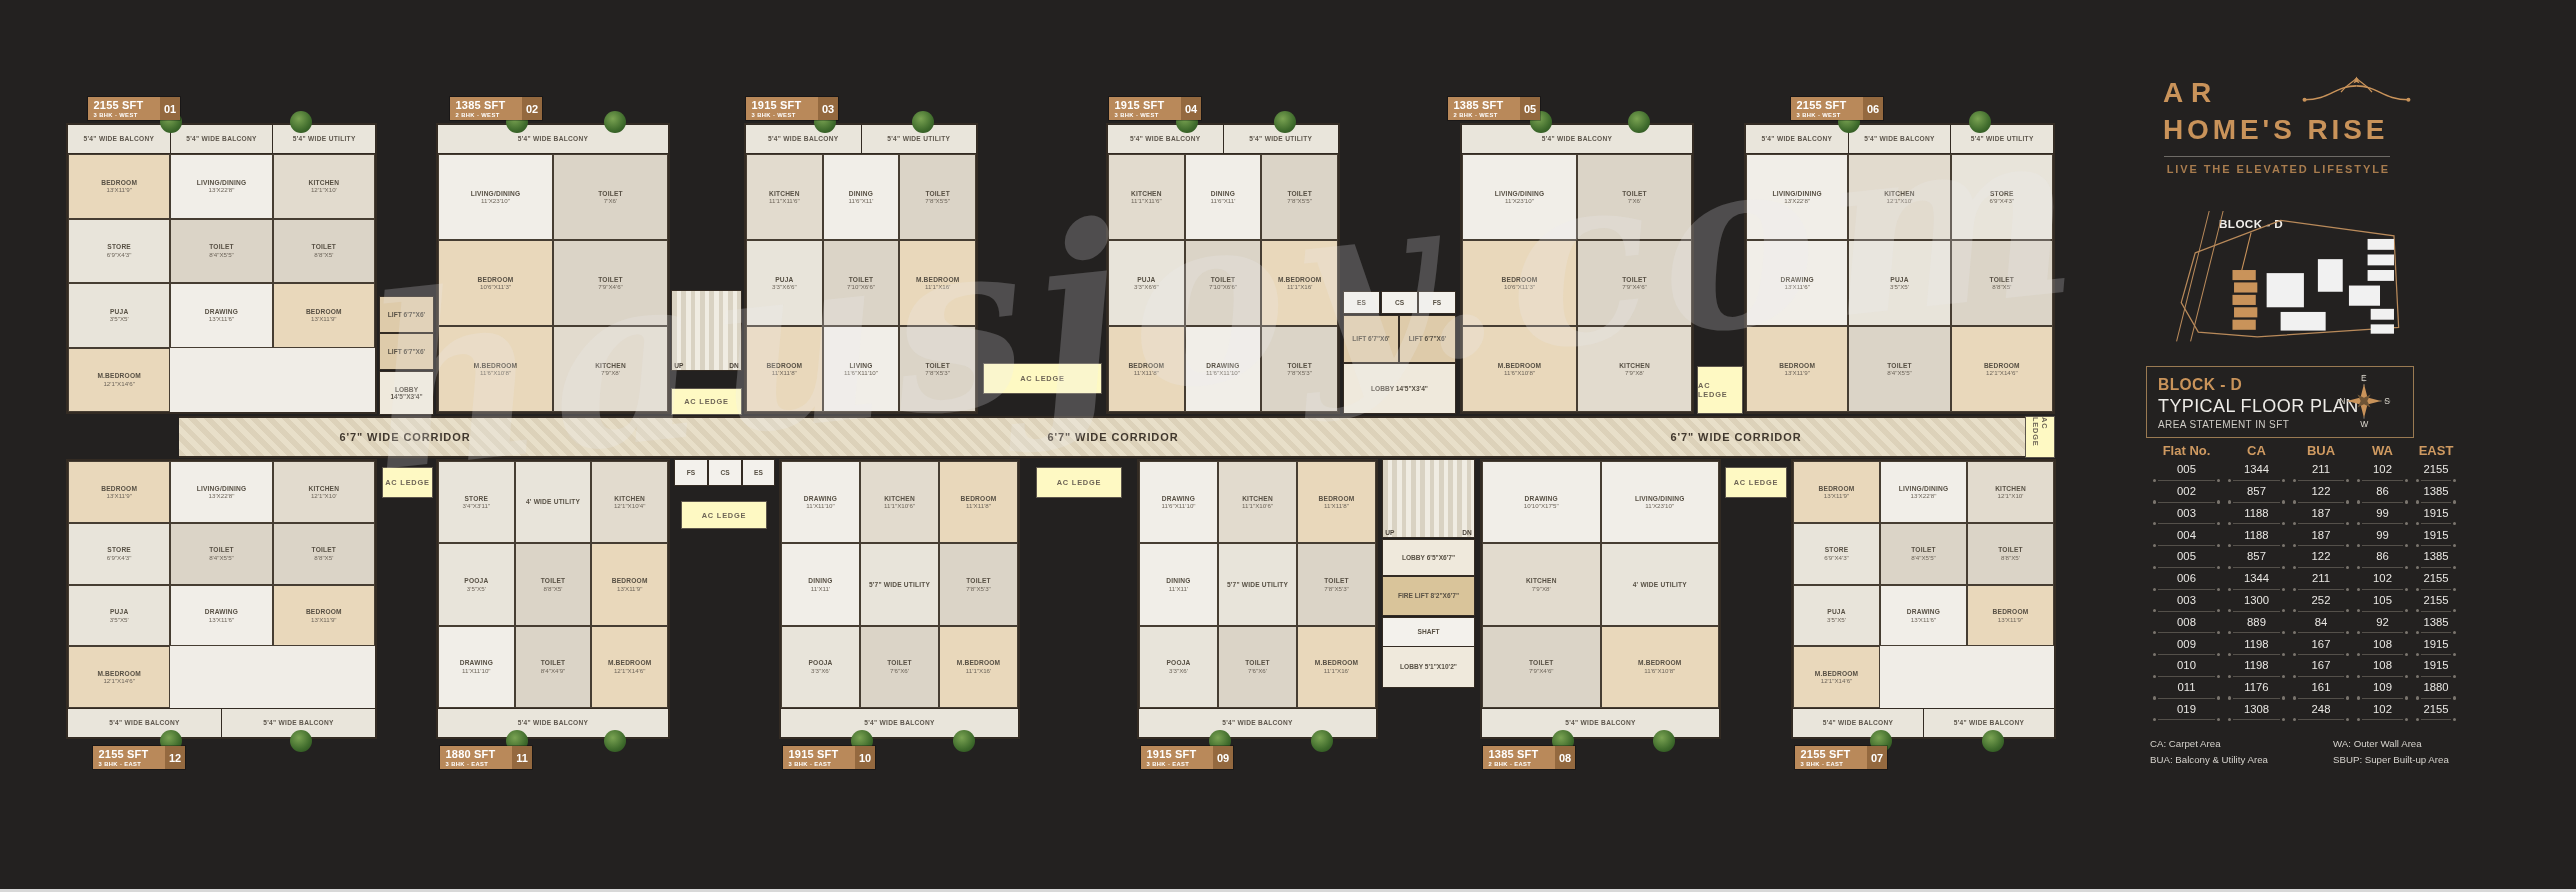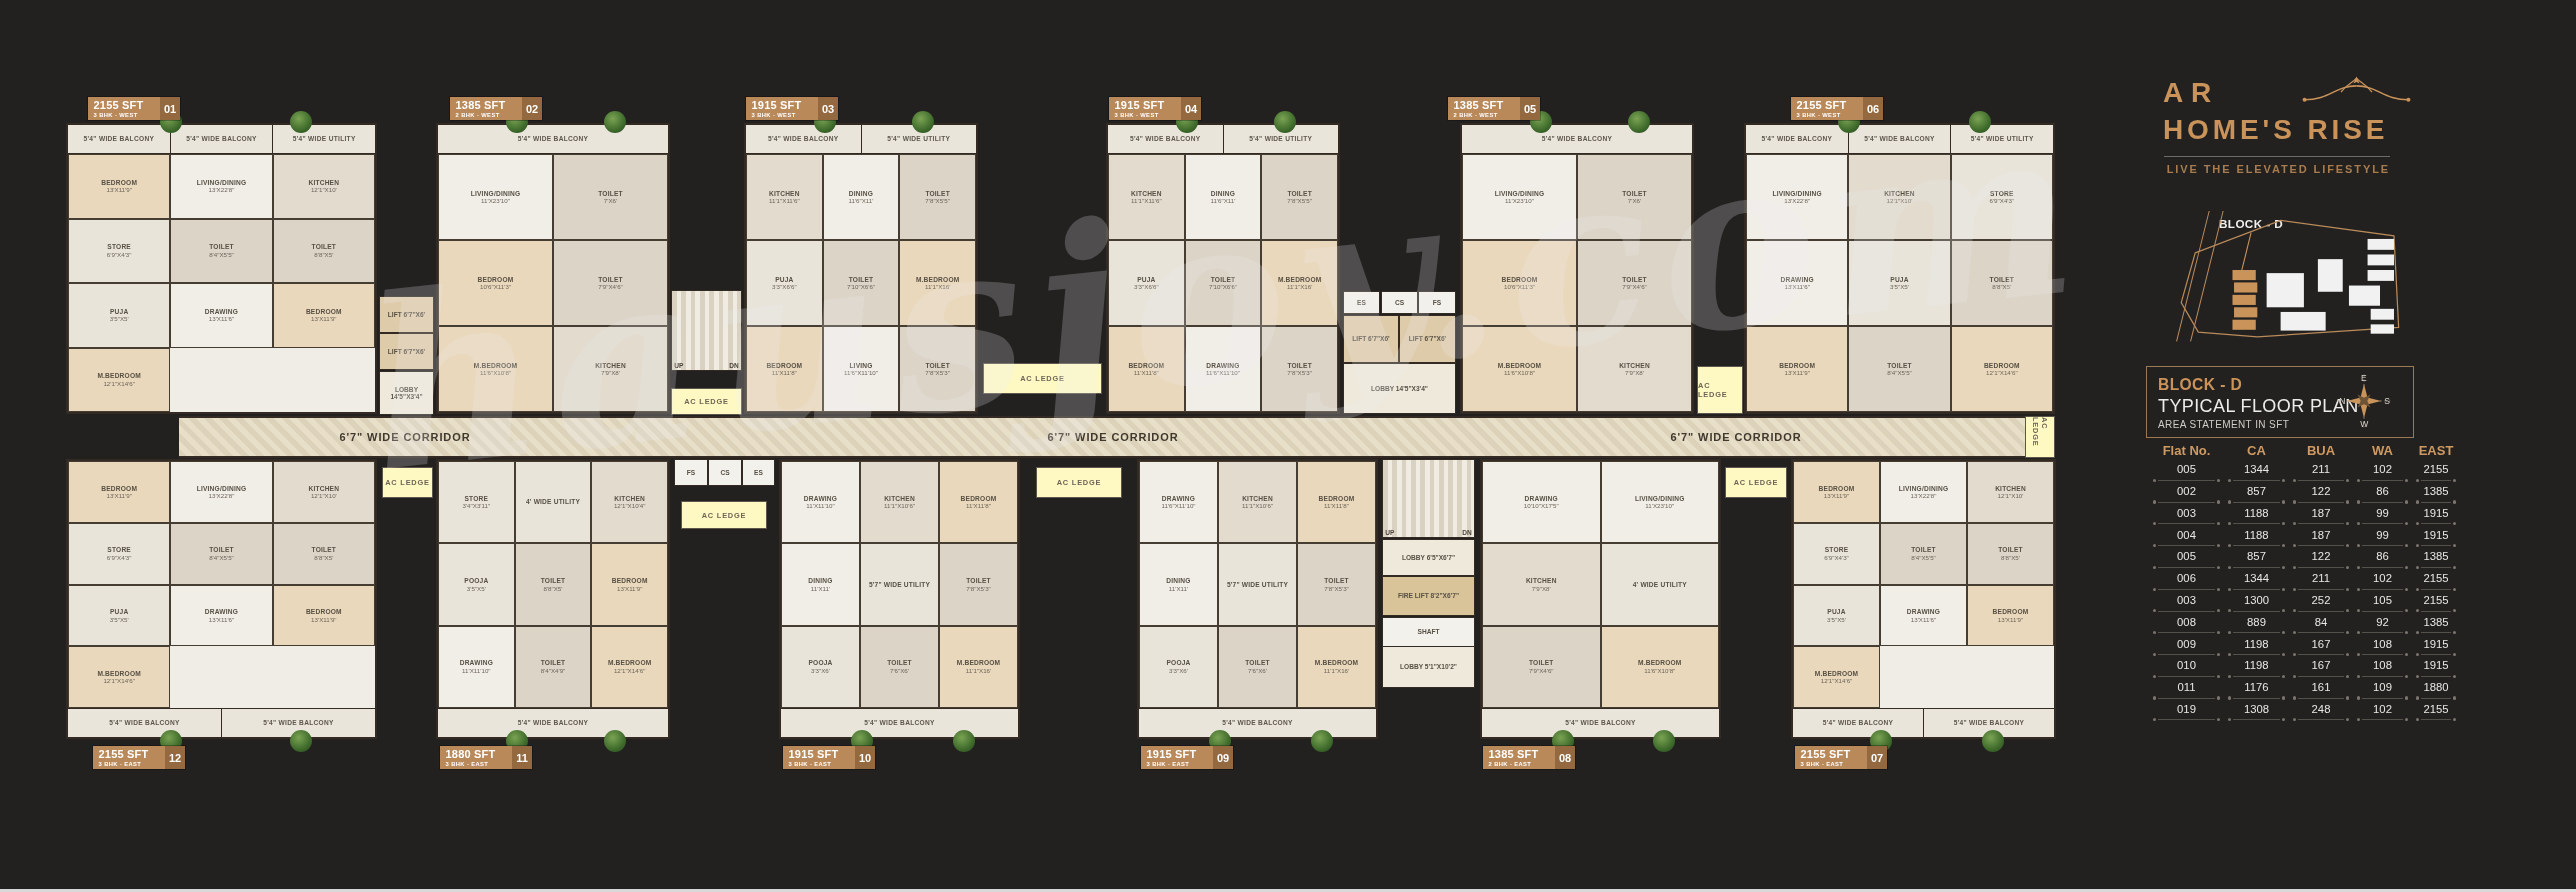--- a/index.html
+++ b/index.html
@@ -1030,16 +1030,26 @@
       </div>
       <div class="tsep">
         <i></i>
         <i></i>
         <i></i>
         <i></i>
         <i></i>
       </div>
     </div>
 
+  <div id="legend">
+    <div class="lcol" id="legendLeft">
+        <div>CA: Carpet Area</div>
+        <div>BUA: Balcony &amp; Utility Area</div>
+      </div>
+    <div class="lcol" id="legendRight">
+        <div>WA: Outer Wall Area</div>
+        <div>SBUP: Super Built-up Area</div>
+      </div>
+  </div>
 </div>
 
 <div id="bottomStrip"></div>
 
 
 </body></html>

